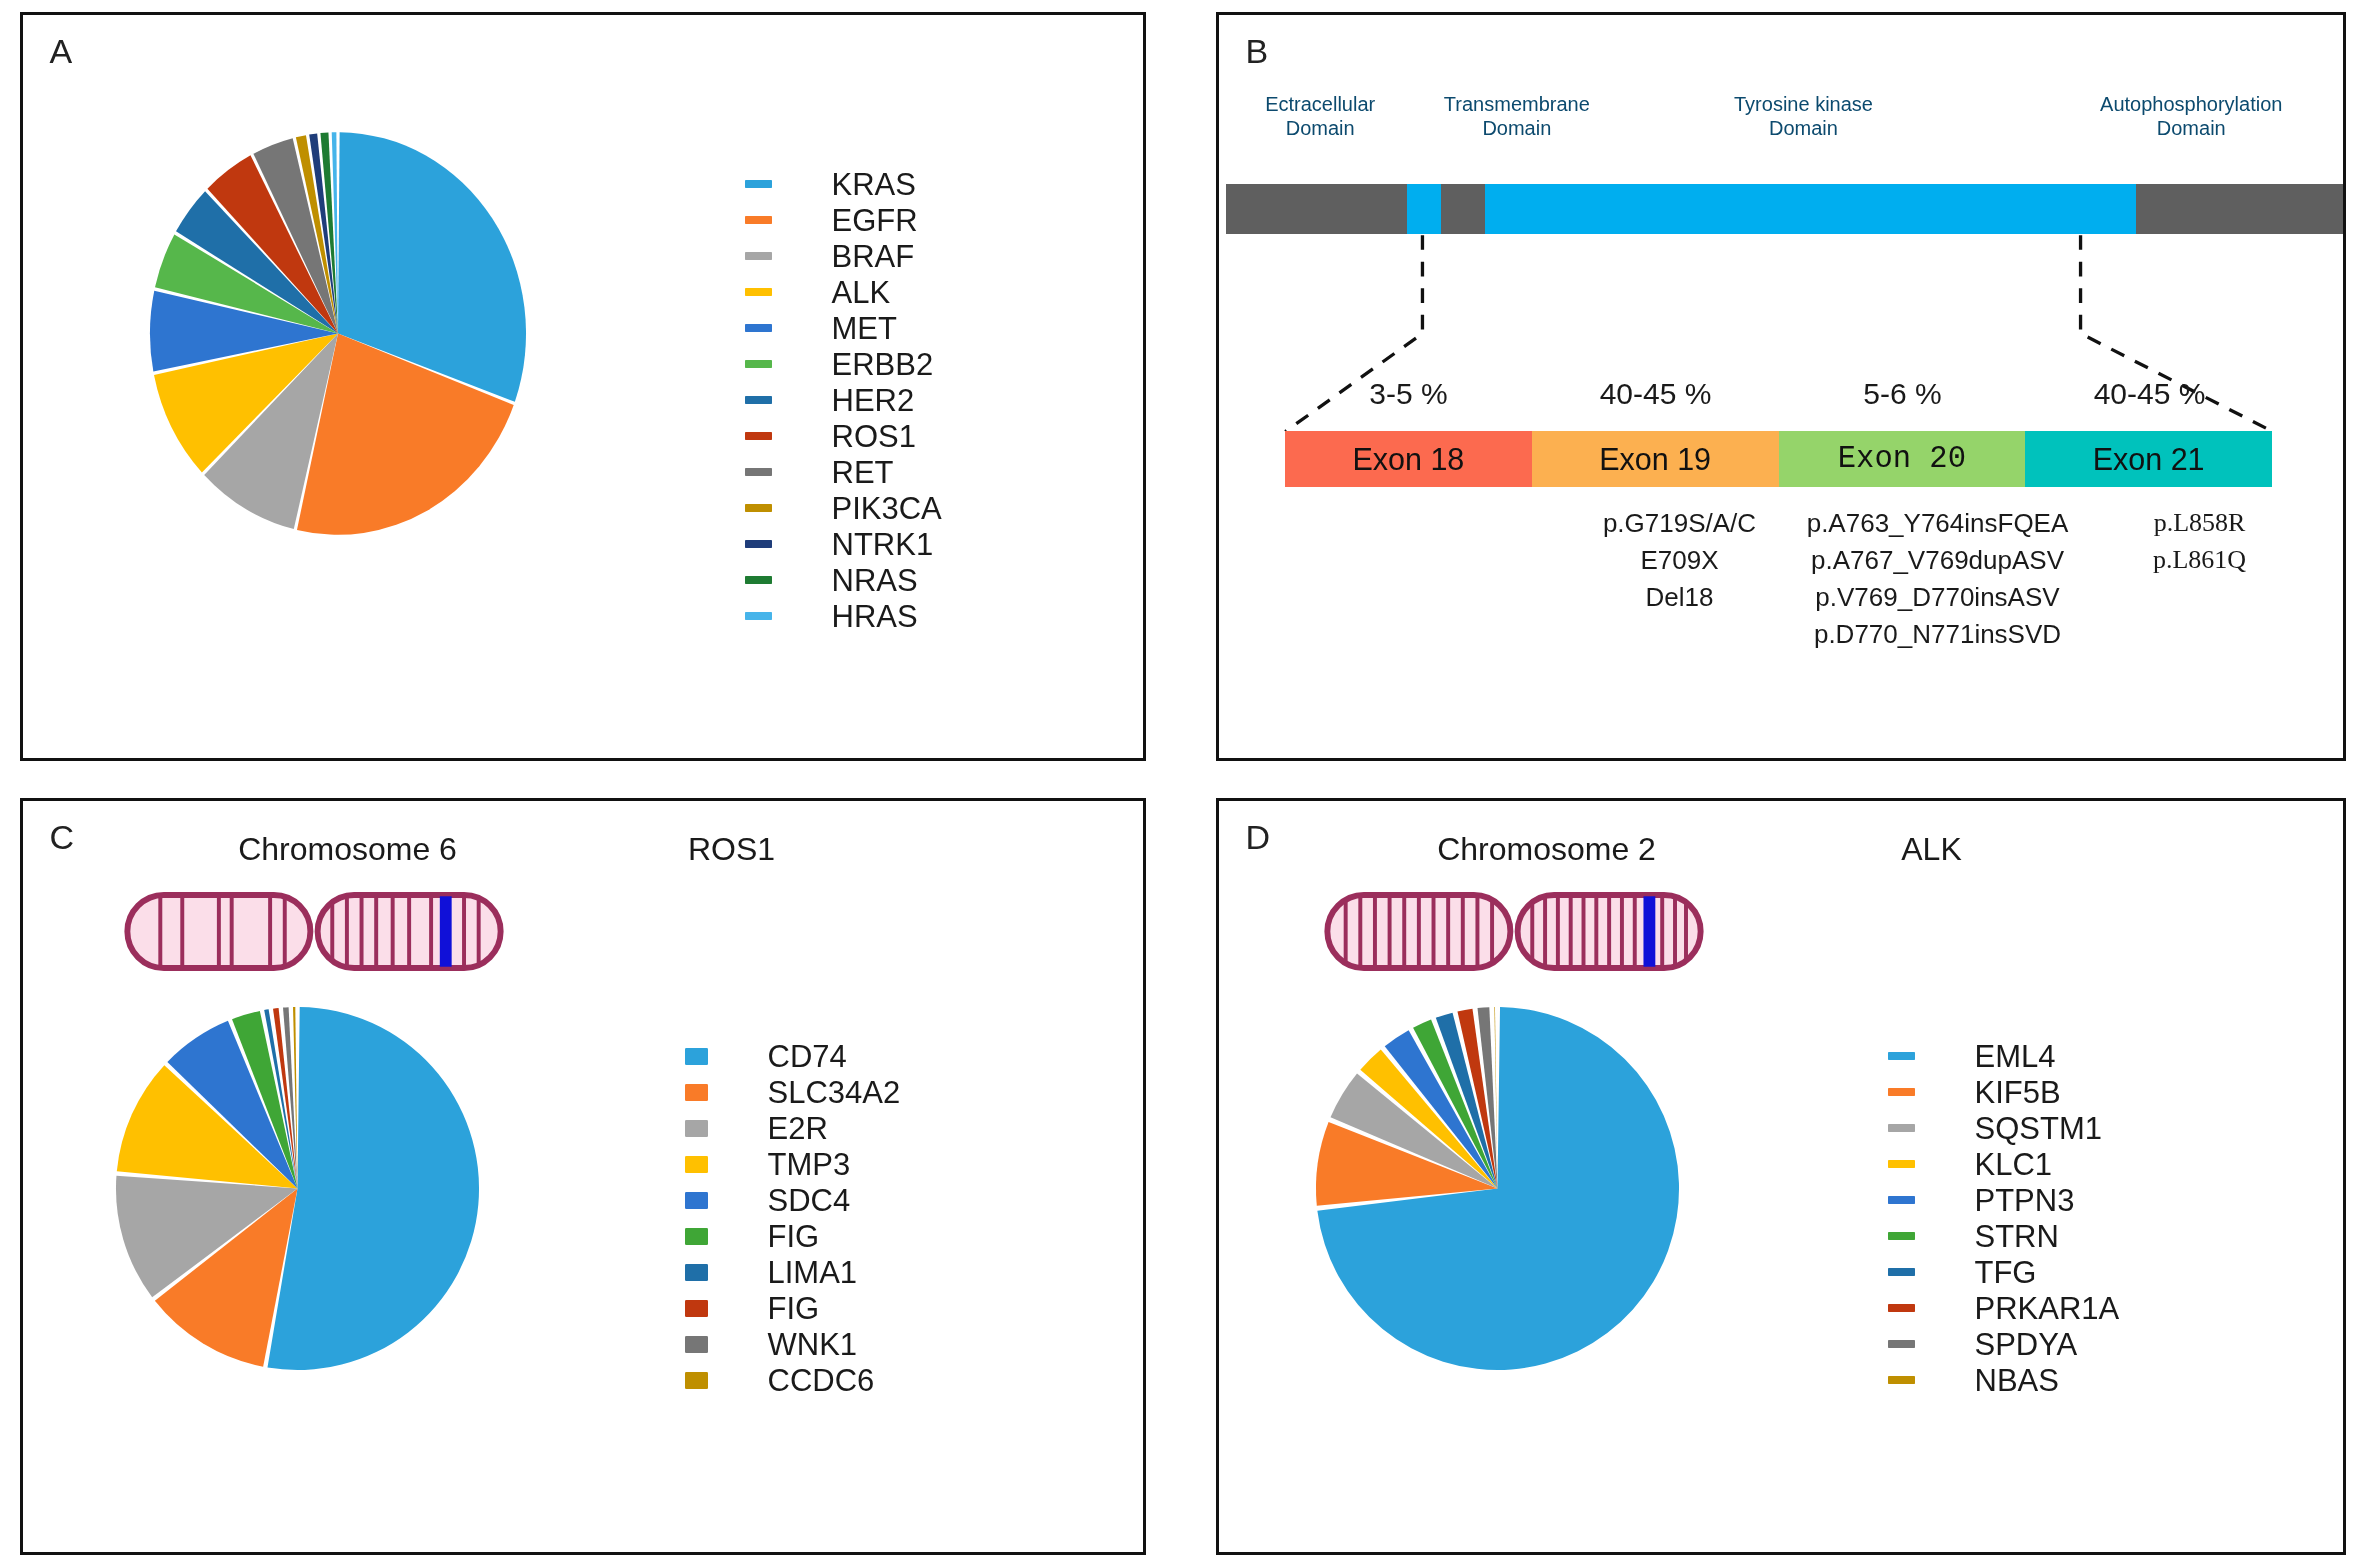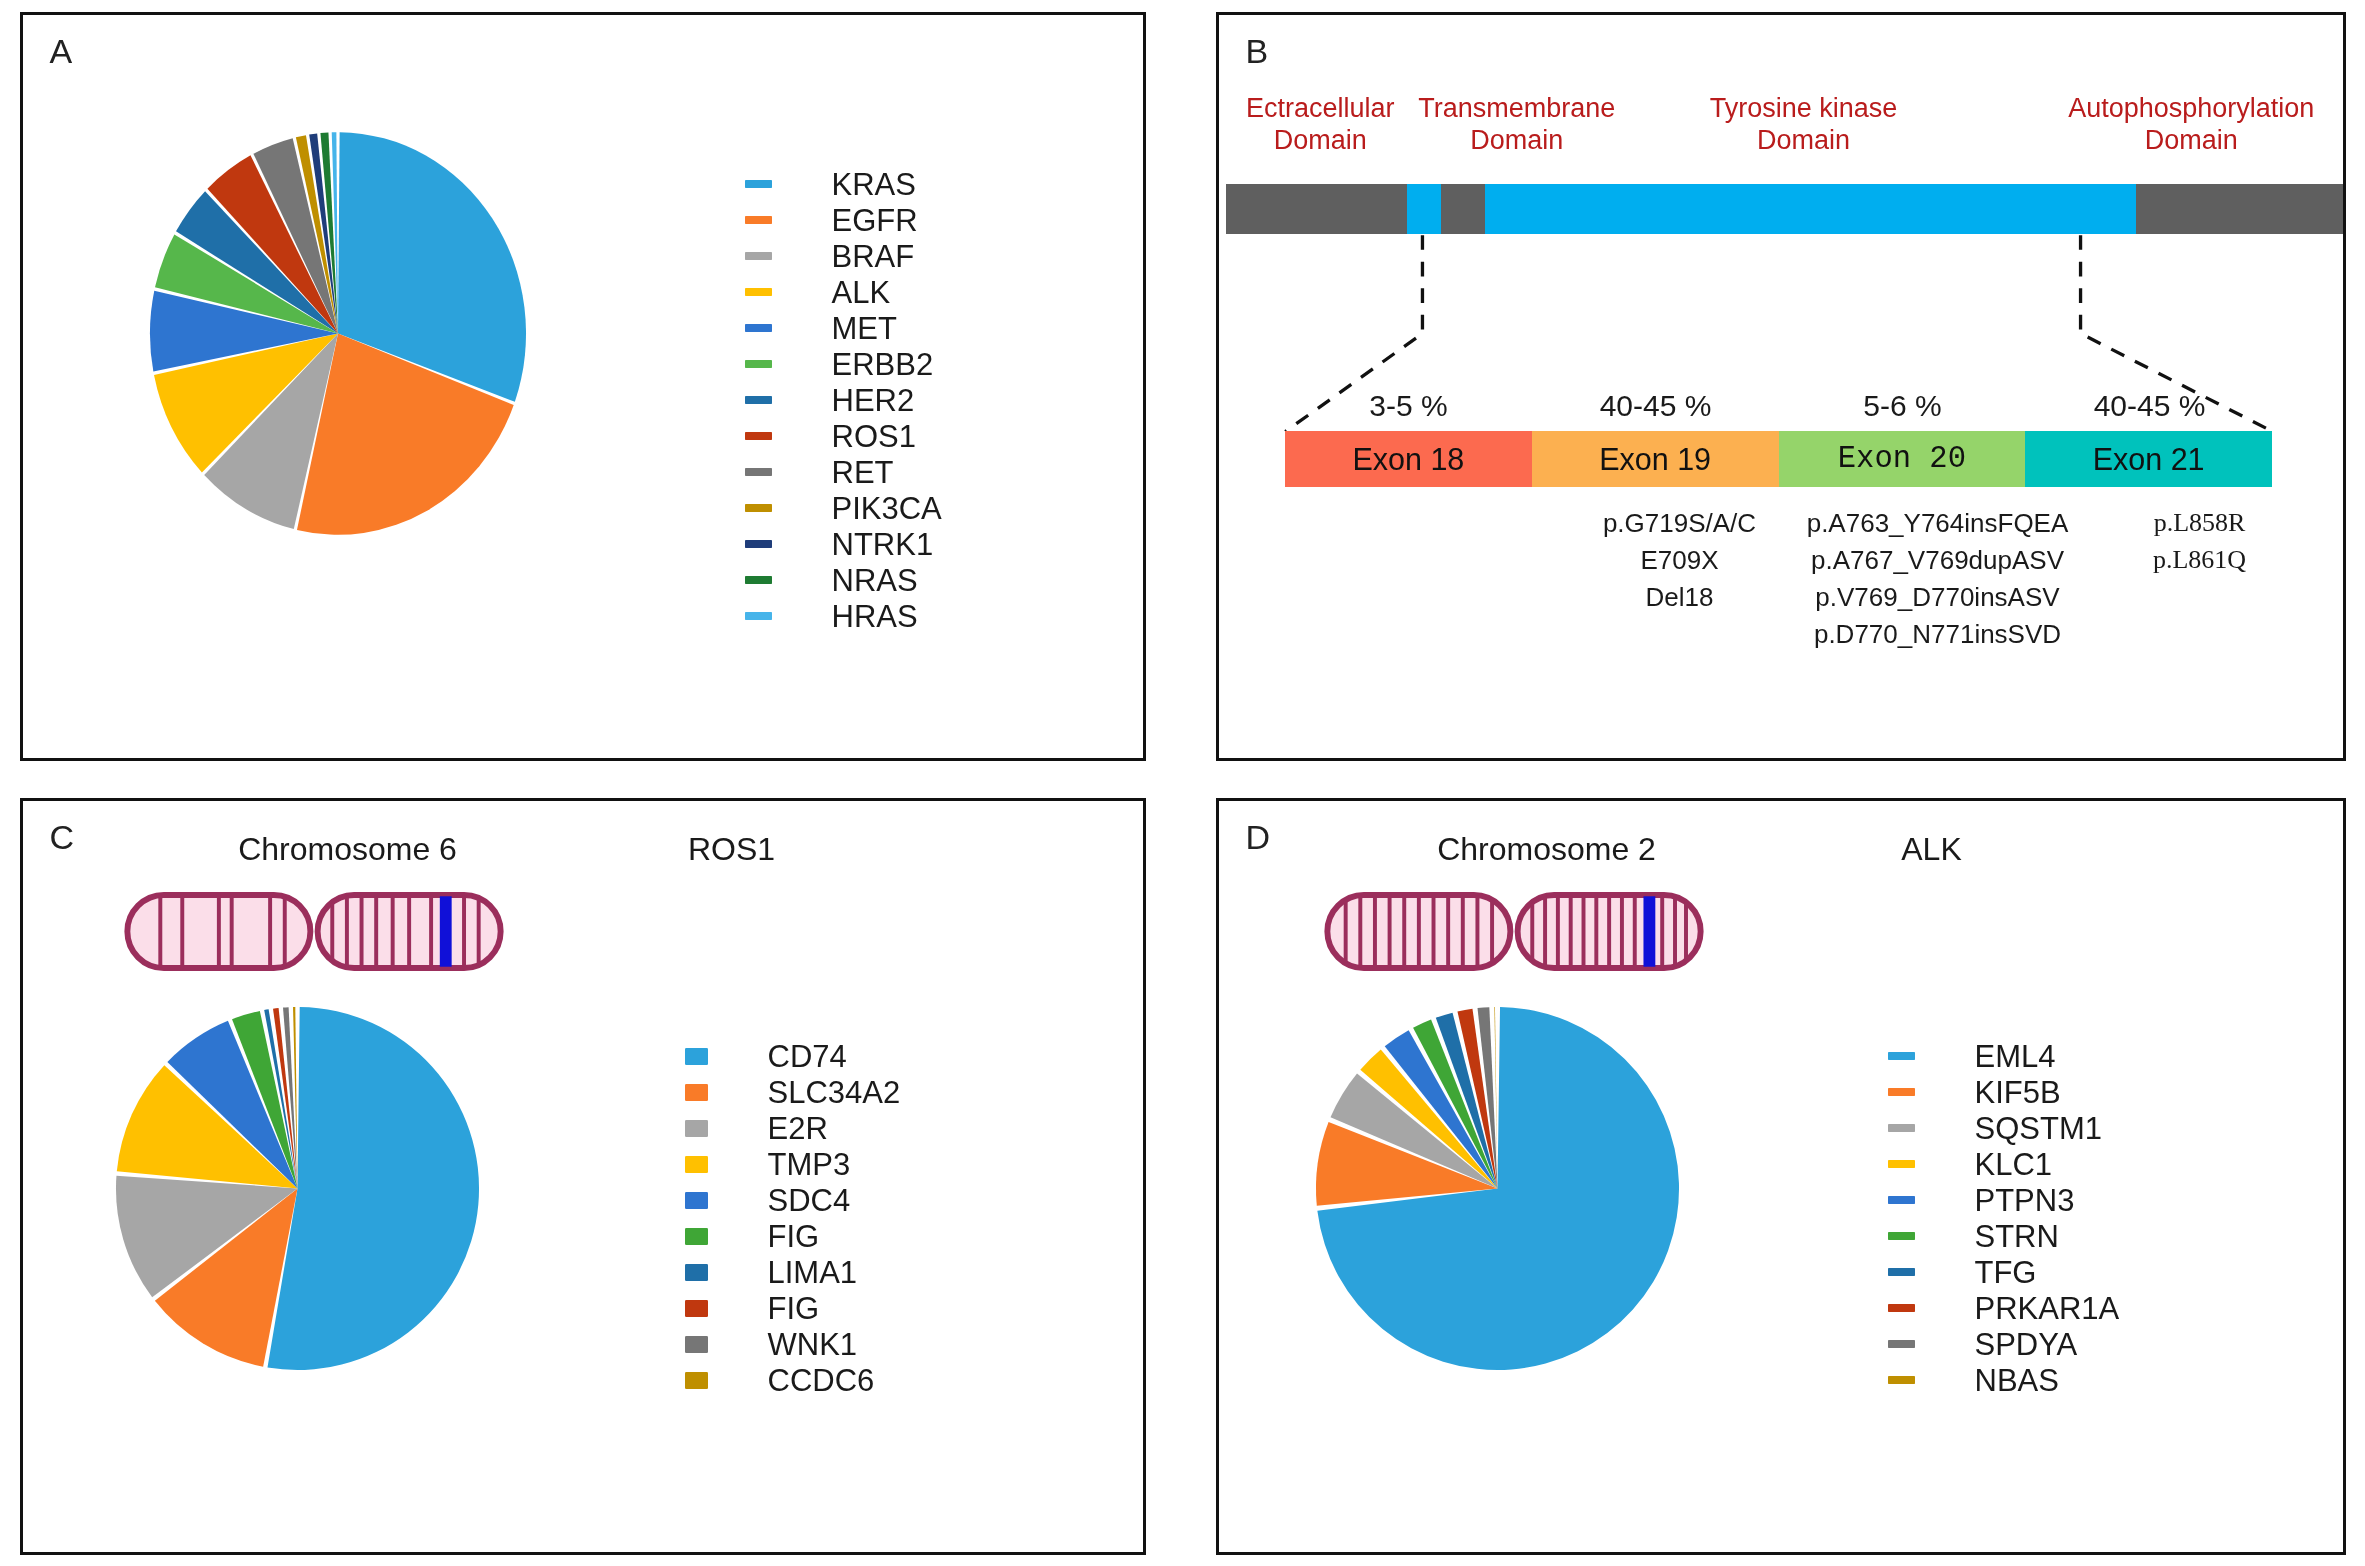--- a/index.html
+++ b/index.html
@@ -33,29 +33,29 @@
   }
   .legend-sq{
     width:22.5px;height:17px;border-radius:1.3px;flex:0 0 auto;margin-right:20px;
   }
   .legend-label{font-size:31px;line-height:1;white-space:nowrap;}
   .legend.right-align .legend-label{text-align:right;}
 
   
   #panel-b .domain-labels{position:absolute;left:0;top:78px;width:100%;height:79px;}
   .dom-lab{
-    position:absolute;text-align:center;font-size:27px;line-height:1.18;
-    white-space:pre-line;color:#b91c1c;
+    position:absolute;text-align:center;font-size:20px;line-height:1.18;
+    white-space:pre-line;color:#0c4a6e;
   }
   #domain-bar{
     position:absolute;left:6.6px;top:169px;width:1117px;height:50px;
   }
   #domain-bar div{position:absolute;top:0;height:100%;}
 
-  .pct-row{position:absolute;top:376px;left:0;width:100%;height:40px;padding-left:8px;}
+  .pct-row{position:absolute;top:364px;left:0;width:100%;height:40px;padding-left:8px;}
   .pct{position:absolute;font-size:30px;text-align:center;line-height:1;}
 
   #exon-bar{
     position:absolute;left:66px;top:416px;width:987px;height:56px;display:flex;
   }
   #exon-bar .exon-cell{
     flex:1 1 0;display:flex;align-items:center;justify-content:center;
     font-size:30.5px;color:#111;line-height:1;
   }
 

